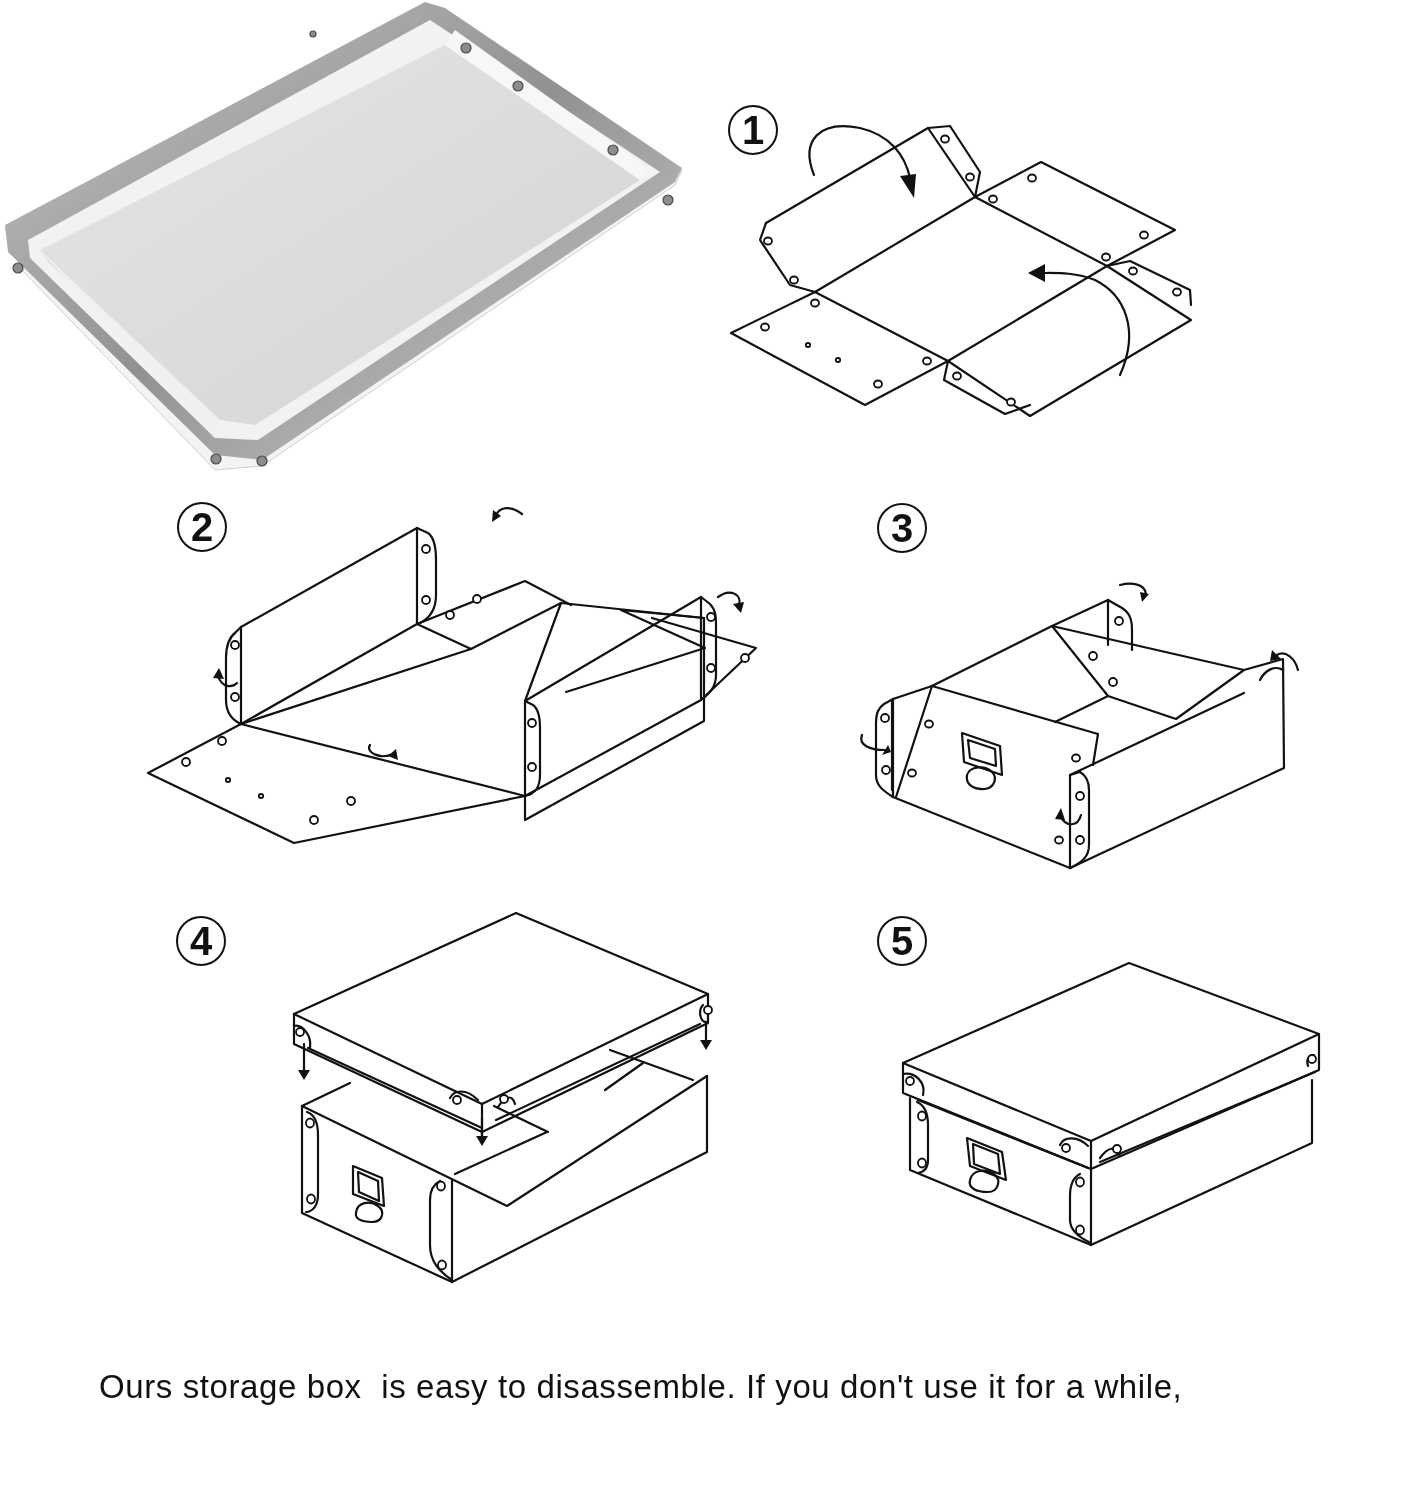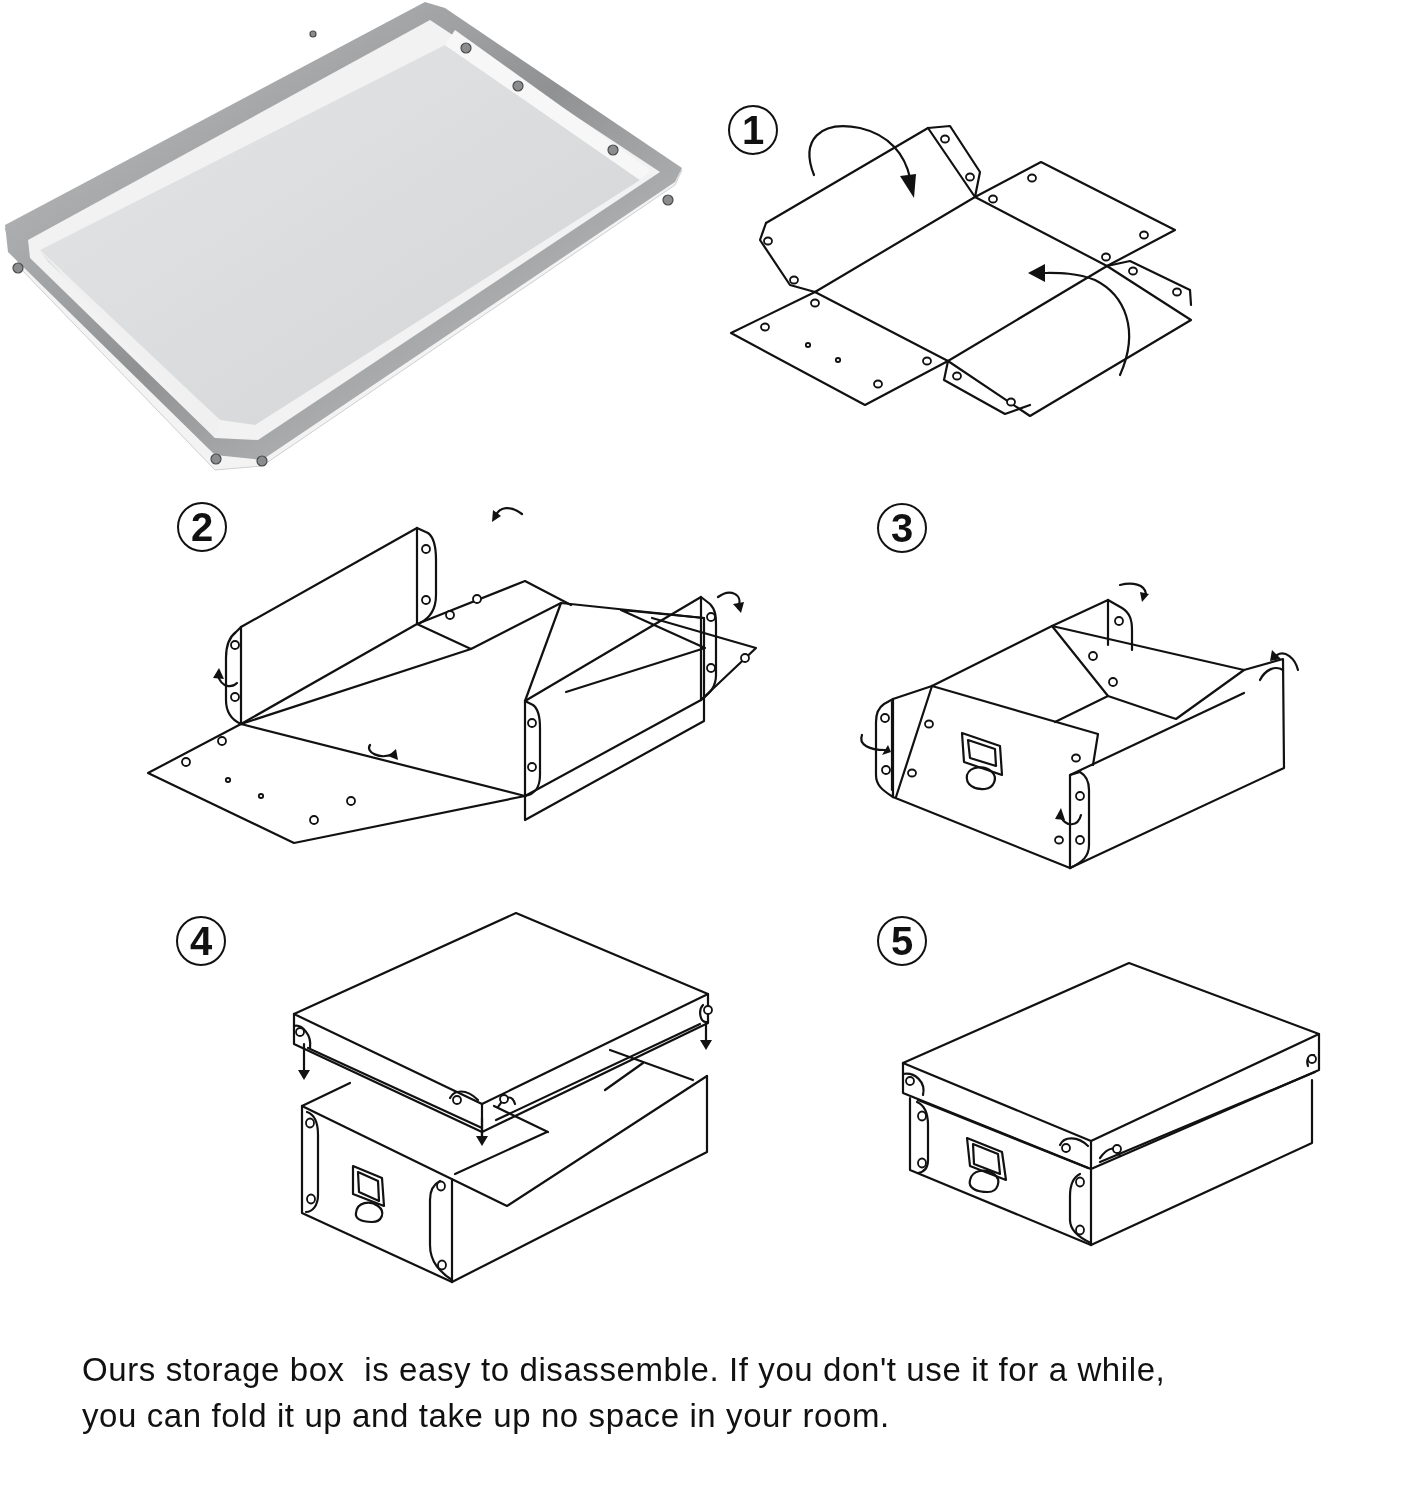--- a/index.html
+++ b/index.html
@@ -1,21 +1,21 @@
 <!DOCTYPE html>
 <html><head>
   <meta charset="utf-8">
   <style>
     html, body { margin: 0; padding: 0; background: #ffffff; }
     body { width: 1428px; height: 1500px; position: relative; overflow: hidden; font-family: "Liberation Sans", sans-serif; }
     .panel { position: absolute; }
     .panel svg { display: block; }
     .step-badge { position: absolute; width: 50px; height: 50px; border: 2px solid #111; border-radius: 50%; box-sizing: border-box; display: flex; align-items: center; justify-content: center; font-family: "Liberation Sans", sans-serif; font-weight: bold; font-size: 40px; color: #111; line-height: 1; background: #fff; }
     .caption { position: absolute; left: 82px; top: 1347px; width: 1300px; font-family: "Liberation Sans", sans-serif; font-size: 33px; color: #111; line-height: 46px; letter-spacing: 0.6px; }
-    .caption p { margin: 0; white-space: pre; }
+    .caption p { margin: 17px; white-space: pre; }
     .ln { fill: none; stroke: #111; stroke-width: 2.2; stroke-linejoin: round; stroke-linecap: round; }
     .hole { fill: #fff; stroke: #111; stroke-width: 1.8; }
     .arrow-head { fill: #111; stroke: none; }
   </style>
 </head>
 <body>
 
 <div class="panel" style="left:0;top:0;width:700px;height:480px;">
   <svg width="700" height="480" viewBox="0 0 700 480">
     <defs>
@@ -312,14 +312,13 @@
     <g>
       <path class="ln" d="M107,238 L142,252 L146,280 L110,266 Z" stroke-width="1.8"></path>
       <path class="ln" d="M113,244 L138,254 L140,274 L114,264 Z" stroke-width="1.4"></path>
       <path class="ln" d="M110,280 C112,270 126,268 134,274 C142,280 138,292 128,292 C116,292 108,288 110,280 Z" stroke-width="1.8"></path>
     </g>
   </svg>
 </div>
 
 <div class="caption">
   <p>Ours storage box  is easy to disassemble. If you don't use it for a while,</p>
-  <p>you can fold it up and take up no space in your room.</p>
 </div>
 
 </body></html>

